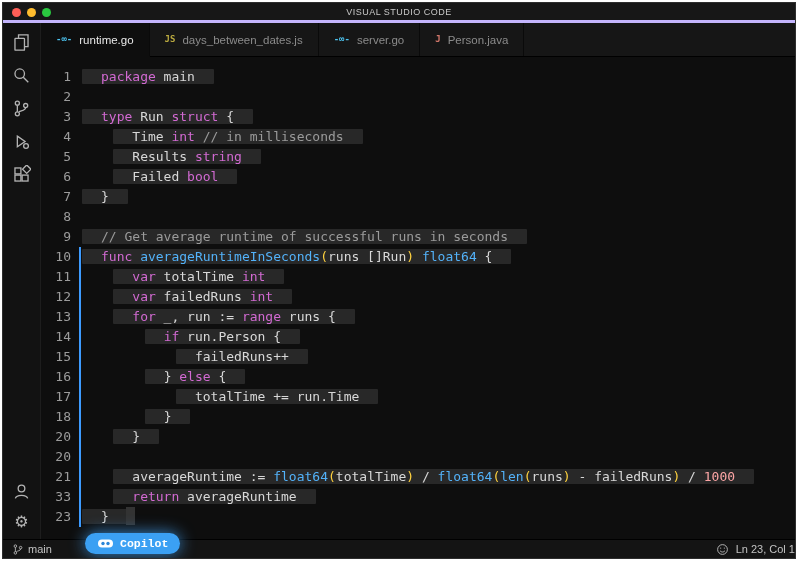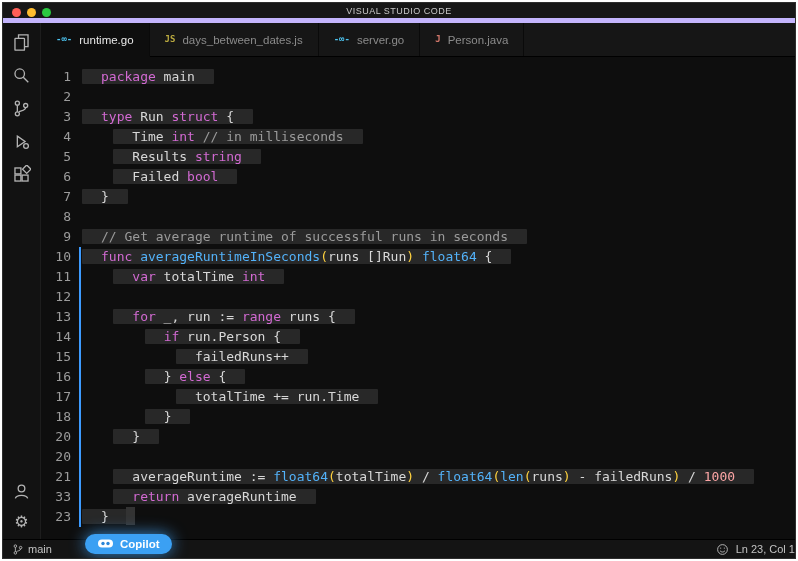--- a/index.html
+++ b/index.html
@@ -1,19 +1,19 @@
 <!DOCTYPE html>
 <html><head>
 <meta charset="utf-8">
 <style>
   *{margin:0;padding:0;box-sizing:border-box}
   html,body{width:798px;height:561px;overflow:hidden;background:#fff;font-family:"Liberation Sans",sans-serif}
   .window{position:absolute;inset:2px;background:#0e0e0e;border:1px solid #2e2e2e;display:flex;flex-direction:column;overflow:hidden}
   
-  .titlebar{height:20px;flex:none;background:#171717;border-bottom:5px solid #c4b5fd;display:flex;align-items:center;justify-content:center;position:relative}
+  .titlebar{height:20px;flex:none;background:#171717;border-bottom:3px solid #c4b5fd;display:flex;align-items:center;justify-content:center;position:relative}
   .traffic{position:absolute;left:9px;top:5px;display:flex;gap:6px}
   .traffic span{width:9px;height:9px;border-radius:50%;display:inline-block;cursor:pointer}
   .title{font-size:9px;color:#c9c9c9;text-transform:uppercase;letter-spacing:.5px}
   
   .mid{flex:1;display:flex;min-height:0}
   .activitybar{width:38px;flex:none;background:#121212;border-right:1px solid #1d1d1d;display:flex;flex-direction:column;align-items:center;padding:8px 0 6px;gap:11px}
   .abtn{width:24px;height:22px;display:flex;align-items:center;justify-content:center;cursor:pointer;opacity:.9}
   .abtn svg{stroke:#c6c6c6;fill:none;stroke-width:1.1}
   .ab-bottom{margin-top:auto;display:flex;flex-direction:column;align-items:center;gap:9px}
   .gearglyph{font-family:"DejaVu Sans",sans-serif;font-size:16px;color:#c6c6c6;line-height:1}
@@ -130,21 +130,21 @@
             <div class="line"><span class="ln">2</span><span class="content"></span></div>
             <div class="line"><span class="ln">3</span><span class="content"><span class="boxed"><span class="tok-kw">type</span><span class="tok-pl"> Run </span><span class="tok-kw">struct</span><span class="tok-pl"> {</span></span></span></div>
             <div class="line"><span class="ln">4</span><span class="content"><span>    </span><span class="boxed"><span class="tok-pl">Time </span><span class="tok-kw">int</span><span class="tok-pl"> </span><span class="tok-cm">// in milliseconds</span></span></span></div>
             <div class="line"><span class="ln">5</span><span class="content"><span>    </span><span class="boxed"><span class="tok-pl">Results </span><span class="tok-kw">string</span></span></span></div>
             <div class="line"><span class="ln">6</span><span class="content"><span>    </span><span class="boxed"><span class="tok-pl">Failed </span><span class="tok-kw">bool</span></span></span></div>
             <div class="line"><span class="ln">7</span><span class="content"><span class="boxed"><span class="tok-pl">}</span></span></span></div>
             <div class="line"><span class="ln">8</span><span class="content"></span></div>
             <div class="line"><span class="ln">9</span><span class="content"><span class="boxed"><span class="tok-cm">// Get average runtime of successful runs in seconds</span></span></span></div>
             <div class="line"><span class="ln">10</span><span class="content"><span class="boxed"><span class="tok-kw">func</span><span class="tok-pl"> </span><span class="tok-fn">averageRuntimeInSeconds</span><span class="tok-pr">(</span><span class="tok-pl">runs []Run</span><span class="tok-pr">)</span><span class="tok-pl"> </span><span class="tok-ty">float64</span><span class="tok-pl"> {</span></span></span></div>
             <div class="line"><span class="ln">11</span><span class="content"><span>    </span><span class="boxed"><span class="tok-kw">var</span><span class="tok-pl"> totalTime </span><span class="tok-kw">int</span></span></span></div>
-            <div class="line"><span class="ln">12</span><span class="content"><span>    </span></span></div>
+            <div class="line"><span class="ln">12</span><span class="content"><span>    </span><span class="boxed"><span class="tok-kw">var</span><span class="tok-pl"> failedRuns </span><span class="tok-kw">int</span></span></span></div>
             <div class="line"><span class="ln">13</span><span class="content"><span>    </span><span class="boxed"><span class="tok-kw">for</span><span class="tok-pl"> _, run := </span><span class="tok-kw">range</span><span class="tok-pl"> runs {</span></span></span></div>
             <div class="line"><span class="ln">14</span><span class="content"><span>        </span><span class="boxed"><span class="tok-kw">if</span><span class="tok-pl"> run.Person {</span></span></span></div>
             <div class="line"><span class="ln">15</span><span class="content"><span>            </span><span class="boxed"><span class="tok-pl">failedRuns++</span></span></span></div>
             <div class="line"><span class="ln">16</span><span class="content"><span>        </span><span class="boxed"><span class="tok-pl">} </span><span class="tok-kw">else</span><span class="tok-pl"> {</span></span></span></div>
             <div class="line"><span class="ln">17</span><span class="content"><span>            </span><span class="boxed"><span class="tok-pl">totalTime += run.Time</span></span></span></div>
             <div class="line"><span class="ln">18</span><span class="content"><span>        </span><span class="boxed"><span class="tok-pl">}</span></span></span></div>
             <div class="line"><span class="ln">20</span><span class="content"><span>    </span><span class="boxed"><span class="tok-pl">}</span></span></span></div>
             <div class="line"><span class="ln">20</span><span class="content"></span></div>
             <div class="line"><span class="ln">21</span><span class="content"><span>    </span><span class="boxed"><span class="tok-pl">averageRuntime := </span><span class="tok-ty">float64</span><span class="tok-pr">(</span><span class="tok-pl">totalTime</span><span class="tok-pr">)</span><span class="tok-pl"> / </span><span class="tok-ty">float64</span><span class="tok-pr">(</span><span class="tok-ty">len</span><span class="tok-pr">(</span><span class="tok-pl">runs</span><span class="tok-pr">)</span><span class="tok-pl"> - failedRuns</span><span class="tok-pr">)</span><span class="tok-pl"> / </span><span class="tok-num">1000</span></span></span></div>
             <div class="line"><span class="ln">33</span><span class="content"><span>    </span><span class="boxed"><span class="tok-kw">return</span><span class="tok-pl"> averageRuntime</span></span></span></div>
@@ -172,21 +172,21 @@
           <circle cx="8" cy="8" r="6"></circle>
           <circle cx="5.8" cy="6.3" r="0.7" fill="#c2c2c2" stroke="none"></circle>
           <circle cx="10.2" cy="6.3" r="0.7" fill="#c2c2c2" stroke="none"></circle>
           <path d="M5 9.6c1.6 2 4.4 2 6 0"></path>
         </svg>
       </span>
       <span class="sb-item">Ln 23, Col 1</span>
     </div>
   </div>
 
-  <div class="copilot" id="copilot" style="background: rgb(59, 160, 243);">
+  <div class="copilot" id="copilot" style="background: rgb(59, 160, 243); font-family: Liberation Mono, monospace;">
     <svg width="17" height="12" viewBox="0 0 17 12">
       <rect x="1" y="1.5" width="15" height="8" rx="4" fill="#ffffff"></rect>
       <circle cx="6" cy="5.5" r="1.7" fill="#2a86d8"></circle>
       <circle cx="11" cy="5.5" r="1.7" fill="#2a86d8"></circle>
     </svg>
     <span>Copilot</span>
   </div>
 
 </div>
 

